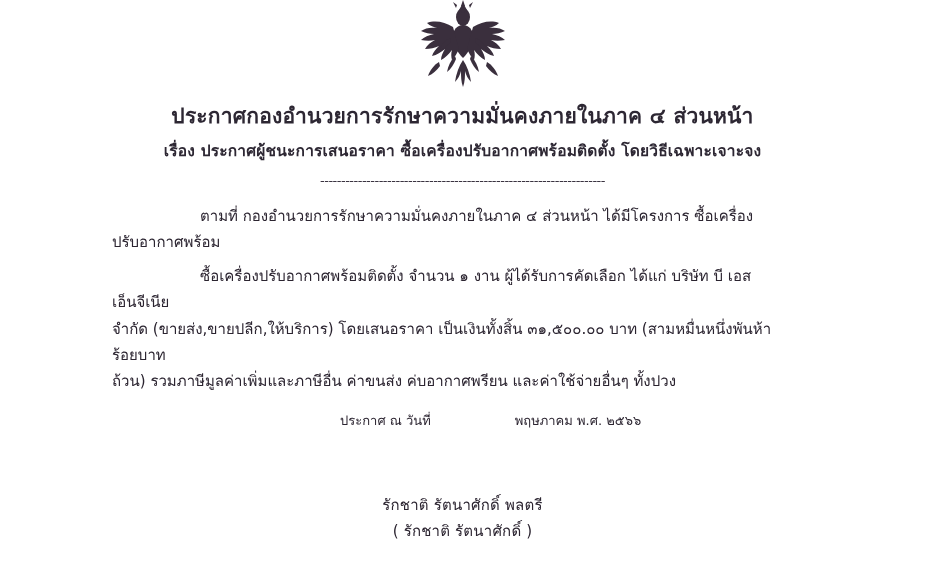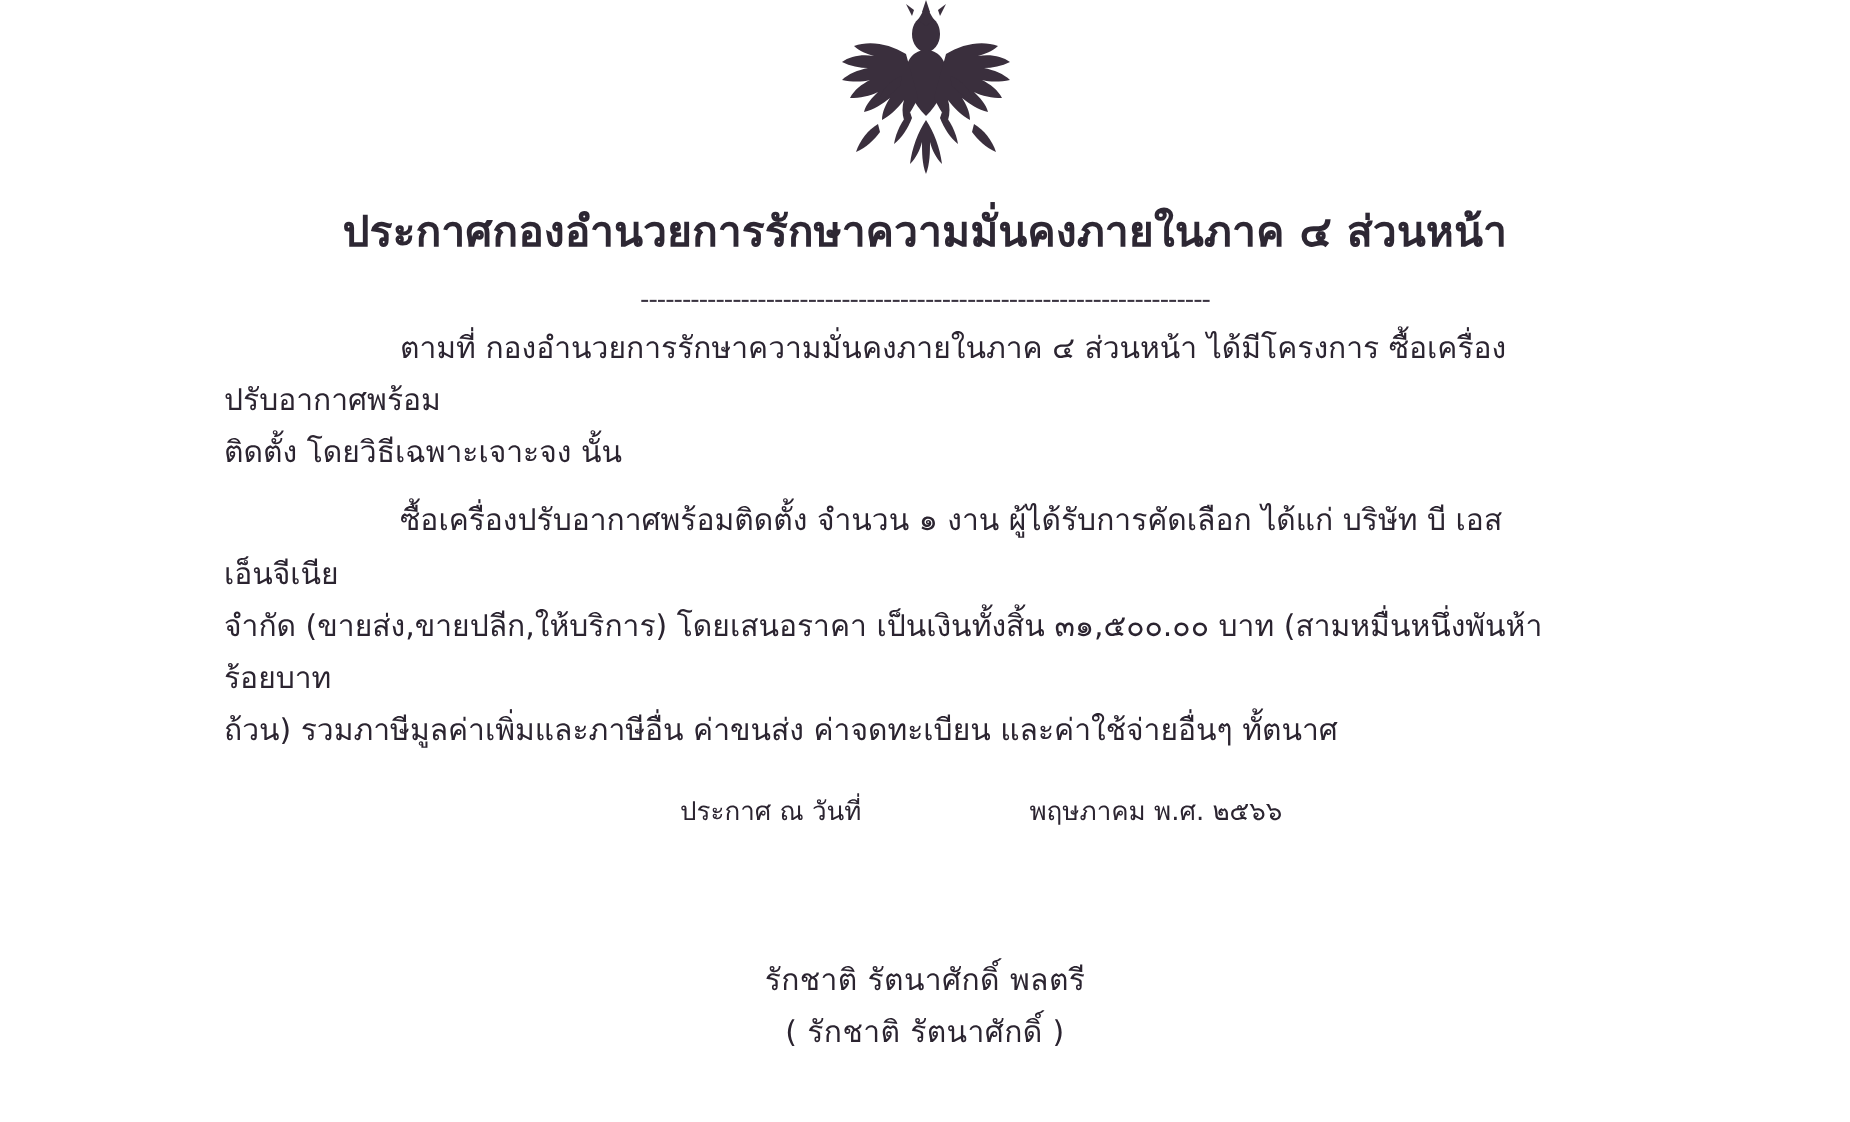--- a/index.html
+++ b/index.html
@@ -51,20 +51,21 @@
   }
   .divider {
     text-align: center;
     font-size: 13px;
     color: #3a3340;
     margin-top: 8px;
     letter-spacing: -0.5px;
     white-space: nowrap;
   }
   .body-block {
+    margin-top: 12px;
     padding: 0 152px 0 112px;
     font-size: 15px;
     line-height: 1.75;
     color: #2b2430;
     text-align: left;
   }
   .para {
     margin: 0 0 8px 0;
   }
   .indent {
@@ -130,32 +131,32 @@
         <path d="M62 56 c4 4 7 10 8 16 c-4 -3 -7 -8 -9 -13 z"></path>
 
         <path d="M30 62 c-5 3 -9 8 -11 14 c5 -2 9 -6 12 -10 z"></path>
         <path d="M78 62 c5 3 9 8 11 14 c-5 -2 -9 -6 -12 -10 z"></path>
       </g>
     </svg>
   </div>
 
   <div class="title-block">
     <div class="title-1">ประกาศกองอำนวยการรักษาความมั่นคงภายในภาค ๔ ส่วนหน้า</div>
+    <div class="title-2">เรื่อง ประกาศผู้ชนะการเสนอราคา ซื้อเครื่องปรับอากาศพร้อมติดตั้ง โดยวิธีเฉพาะเจาะจง</div>
     <div class="divider">--------------------------------------------------------------------</div>
   </div>
 
   <div class="body-block">
     <div class="para">
       <span class="indent"></span><span>ตามที่ กองอำนวยการรักษาความมั่นคงภายในภาค ๔ ส่วนหน้า ได้มีโครงการ ซื้อเครื่องปรับอากาศพร้อม</span><br>
-      <span>ติดตั้ง โดยวิธีเฉพาะเจาะจง  นั้น</span>
     </div>
     <div class="para">
       <span class="indent-sm"></span><span>ซื้อเครื่องปรับอากาศพร้อมติดตั้ง จำนวน ๑ งาน ผู้ได้รับการคัดเลือก ได้แก่ บริษัท บี เอส เอ็นจีเนีย</span><br>
       <span>จำกัด (ขายส่ง,ขายปลีก,ให้บริการ) โดยเสนอราคา เป็นเงินทั้งสิ้น ๓๑,๕๐๐.๐๐ บาท (สามหมื่นหนึ่งพันห้าร้อยบาท</span><br>
-      <span>ถ้วน) รวมภาษีมูลค่าเพิ่มและภาษีอื่น ค่าขนส่ง ค่าจดทะเบียน และค่าใช้จ่ายอื่นๆ ทั้ตนาศ</span>
+      <span>ถ้วน) รวมภาษีมูลค่าเพิ่มและภาษีอื่น ค่าขนส่ง ค่บอากาศพรียน และค่าใช้จ่ายอื่นๆ ทั้งปวง</span>
     </div>
   </div>
 
   <div class="date-line">
     <span>ประกาศ ณ วันที่</span><span class="date-gap"></span><span>พฤษภาคม พ.ศ. ๒๕๖๖</span>
   </div>
 
   <div class="sign-block">
     <div class="sign-name">รักชาติ รัตนาศักดิ์ พลตรี</div>
     <div class="sign-paren">( รักชาติ   รัตนาศักดิ์ )</div>

